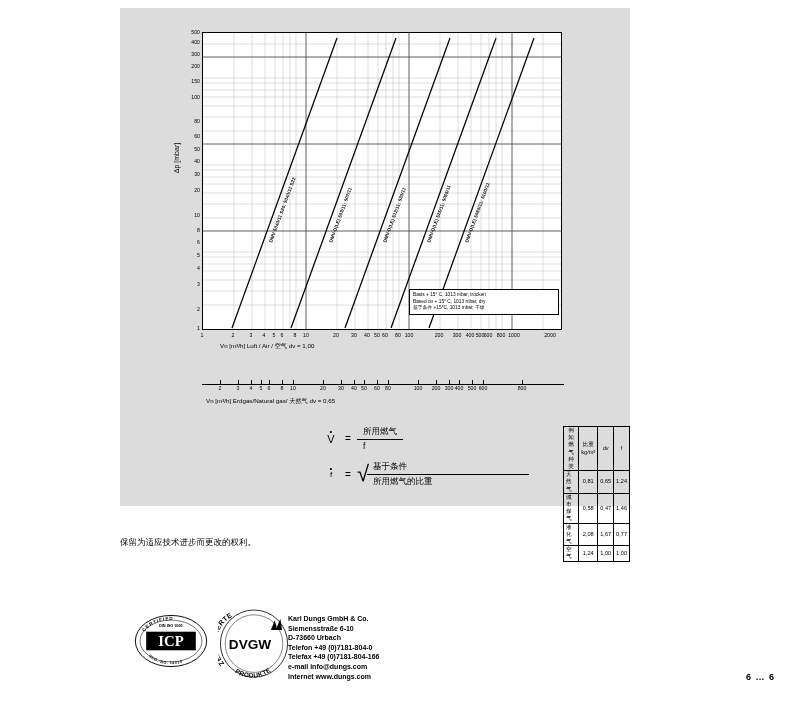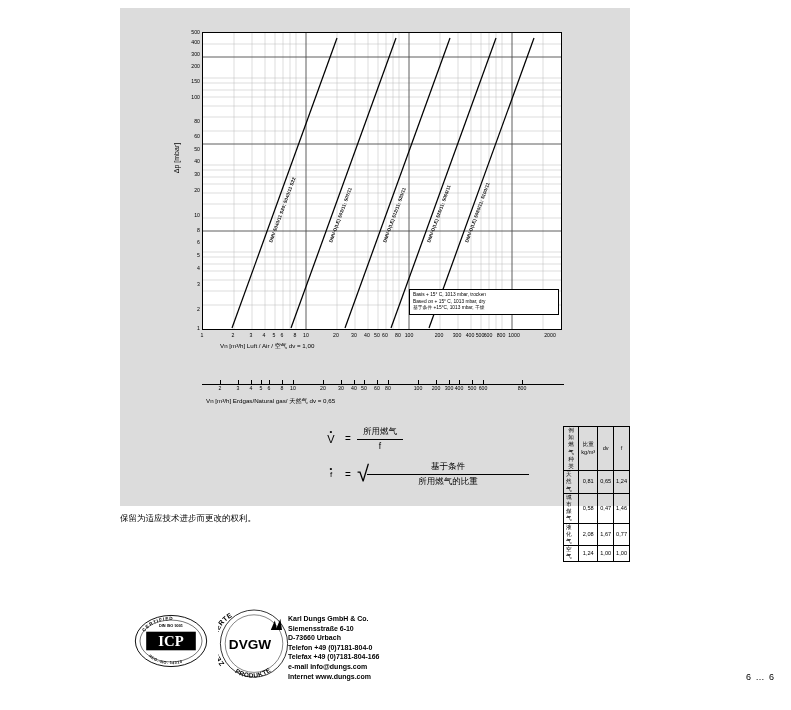--- a/index.html
+++ b/index.html
@@ -85,21 +85,21 @@
   .formula {
     position: absolute;
     left: 203px; top: 418px;
     width: 230px;
     font-size: 8px;
   }
   .frow { display:flex; align-items:center; margin-bottom:10px; }
   .vdot { width:16px; text-align:center; font-size:11px; position:relative; }
   .vdot:before { content:"•"; position:absolute; left:50%; top:-6px; transform:translateX(-50%); font-size:8px;}
   .eq { width:18px; text-align:center; font-size:10px;}
-  .frac { display:inline-block; text-align:center; }
+  .frac { display:inline-block; text-align:left; }
   .frac .num { padding:0 6px 1px 6px; border-bottom:1px solid #000; font-size:8.5px; }
   .frac .den { padding:1px 6px 0 6px; font-size:8.5px; }
   .radical { position:relative; padding-left:10px; }
   .radical .sq { position:absolute; left:0; top:2px; font-size:22px; line-height:22px; }
   
   .gastable {
     position: absolute;
     left: 443px; top: 418px;
     border-collapse: collapse;
     font-size: 5.6px;
@@ -108,32 +108,32 @@
     border: 1px solid #000;
     padding: 0px 2px;
     text-align: center;
     line-height: 7.2px;
     font-weight: normal;
   }
   .gastable td.left { text-align: left; padding-left:2px; }
   
   .note {
     position: absolute;
-    left: 120px; top: 513px;
+    left: 120px; top: 537px;
     font-size: 8.5px;
   }
   
   .footer { position:absolute; left:0; top:600px; width:791px; height:110px; }
   .addr {
     position:absolute; left:288px; top:14px;
     font-size:7px; font-weight:bold; line-height:9.6px;
   }
   .pageno {
     position:absolute; right:16px; top:72px;
-    font-size:9px; font-weight:normal; letter-spacing:1px;
+    font-size:9px; font-weight:bold; letter-spacing:1px;
   }
   
   .logo-iso {
     position:absolute; left:132px; top:10px; width:78px; height:62px;
   }
   .logo-dvgw {
     position:absolute; left:218px; top:6px; width:72px; height:76px;
   }
 </style>
 </head>

